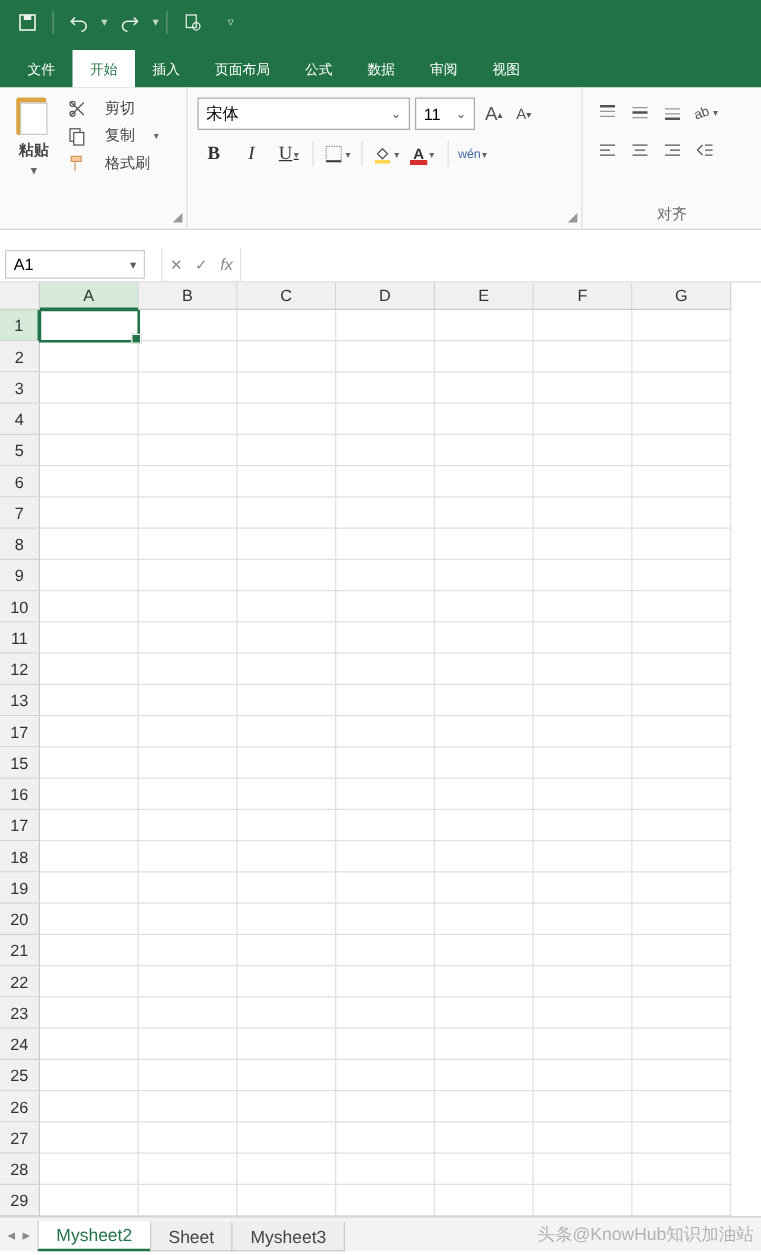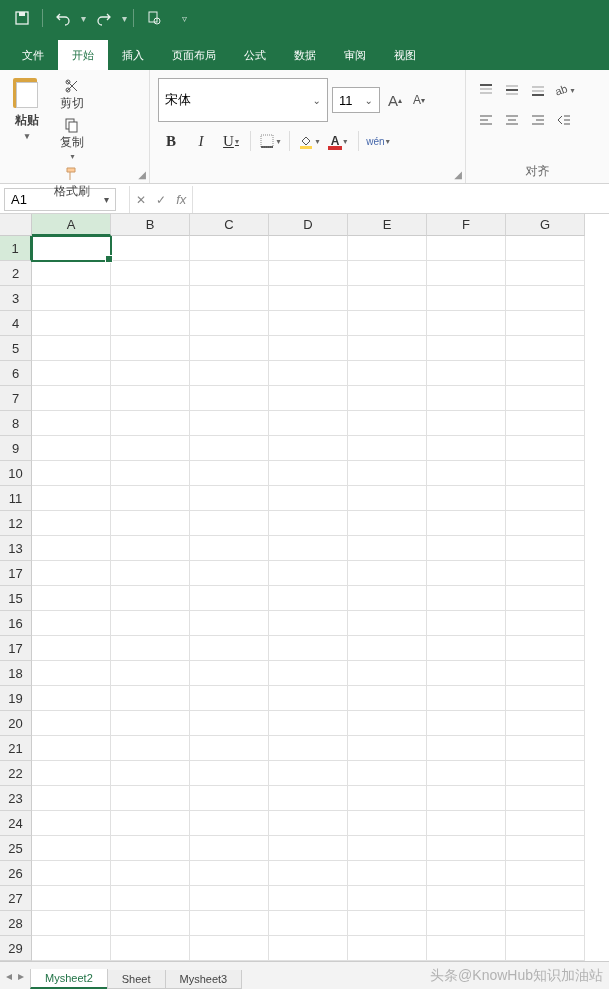--- a/index.html
+++ b/index.html
@@ -22,36 +22,36 @@
 .group-body { flex: 1; display: flex; gap: 6px; }
 
 .paste-big { display: flex; flex-direction: column; align-items: center; gap: 2px; padding: 2px 2px 0; font-weight: bold; }
 .clip-icon { width: 34px; height: 34px; position: relative; }
 .clip-board { position: absolute; left: 3px; top: 2px; width: 24px; height: 30px; background: #d9a441; border-radius: 2px; }
 .clip-paper { position: absolute; left: 6px; top: 6px; width: 22px; height: 26px; background: #fff; border: 1px solid #c8c8c8; }
 .paste-label { font-size: 12px; color: #444; }
 .paste-arrow { font-size: 9px; color: #666; }
 
 .clip-stack { display: flex; flex-direction: column; gap: 3px; padding-top: 3px; }
-.clip-row { display: flex; align-items: center; gap: 1px; font-size: 12px; color: #444; padding: 1px 2px; flex-direction: column; }
+.clip-row { display: flex; align-items: center; gap: 14px; font-size: 12px; color: #444; padding: 1px 2px; }
 
 .font-top { display: flex; gap: 4px; margin-bottom: 6px; align-items: center; }
-.font-name { width: 170px; height: 44px; border: 1px solid #ababab; background: #fff; display: flex; align-items: center; padding: 0 6px; font-size: 13px; justify-content: space-between; }
+.font-name { width: 170px; height: 26px; border: 1px solid #ababab; background: #fff; display: flex; align-items: center; padding: 0 6px; font-size: 13px; justify-content: space-between; }
 .font-size { width: 48px; height: 26px; border: 1px solid #ababab; background: #fff; display: flex; align-items: center; padding: 0 6px; font-size: 13px; justify-content: space-between; }
 .font-grow { display: flex; gap: 2px; }
 .fg-btn { width: 22px; height: 22px; display: flex; align-items: center; justify-content: center; color: #555; }
 
 .font-bottom { display: flex; gap: 4px; align-items: center; }
 .fb-btn { min-width: 26px; height: 26px; display: flex; align-items: center; justify-content: center; color: #333; }
 .fb-sep { width: 1px; height: 20px; background: #ddd; margin: 0 2px; }
 .dd { font-size: 8px; color: #666; margin-left: 1px; }
 .align-btn { width: 24px; height: 24px; display: flex; align-items: center; justify-content: center; color: #555; }
 
 
-.formula-bar { height: 28px; border-bottom: 1px solid #d4d4d4; display: flex; align-items: stretch; background: #fff; margin-top:2px;}
+.formula-bar { height: 28px; border-bottom: 1px solid #d4d4d4; display: flex; align-items: stretch; background: #fff; margin-top:14px;}
 .name-box { width: 112px; border: 1px solid #ccc; margin: 2px 0 2px 4px; display: flex; align-items: center; padding: 0 6px; font-size: 13px; justify-content: space-between; background:#fff;}
 .fb-gap { width: 14px; border-right: 1px solid #e0e0e0;}
 .fx-btns { display: flex; align-items: center; border-right: 1px solid #e0e0e0; padding: 0 6px; gap: 10px; color: #888; }
 .fx-label { font-style: italic; font-size: 13px; }
 .formula-input { flex: 1; border: none; padding: 0 6px; font-size: 13px; }
 .corner { width: 32px; height: 22px; background: #f0f0f0; border-right: 1px solid #ccc; border-bottom: 1px solid #ccc; }
 .col-headers { display: flex; }
 .col-h { width: 79px; height: 22px; background: #f0f0f0; border-right: 1px solid #d4d4d4; border-bottom: 1px solid #ccc; display:flex; align-items:center; justify-content:center; font-size: 13px; color:#333;}
 .col-h.sel { background: #d6ead9; border-bottom: 2px solid #217346;}
 .row-headers { display: flex; flex-direction: column; }
@@ -63,21 +63,21 @@
 .cell.selected::after { content:''; position:absolute; right:-3px; bottom:-3px; width:6px; height:6px; background:#217346; border:1px solid #fff;}
 
 .grid-wrap { display: flex; flex-direction: column; }
 .grid-top { display: flex; }
 .grid-body { display: flex; flex: 1; overflow: hidden; }
 
 
 .sheet-bar { height: 28px; border-top: 1px solid #ccc; display: flex; align-items: center; background: #f3f3f3; }
 .sheet-nav { display: flex; padding: 0 6px; gap: 6px; color: #888; }
 .sheet-tabs { display: flex; align-items: flex-end; height: 100%; }
-.sheet-tab { padding: 3px 14px; border: 1px solid #ccc; border-top: none; background: #eee; font-size: 11px; color: #444; margin-right: -1px;}
+.sheet-tab { padding: 3px 14px; border: 1px solid #ccc; border-top: none; background: #eee; font-size: 14px; color: #444; margin-right: -1px;}
 .sheet-tab.active { background: #fff; color: #217346; border-bottom: 2px solid #217346; }
 .watermark { margin-left: auto; padding-right: 6px; color: #888; font-size: 14px; opacity:.6;}
 
 svg { display: block; }
 .dropdown-chev { font-size: 10px; color: #555; }
 .launcher { position:absolute; right:3px; bottom:3px; font-size:10px; color:#999;}
 </style>
 </head>
 <body>
 

